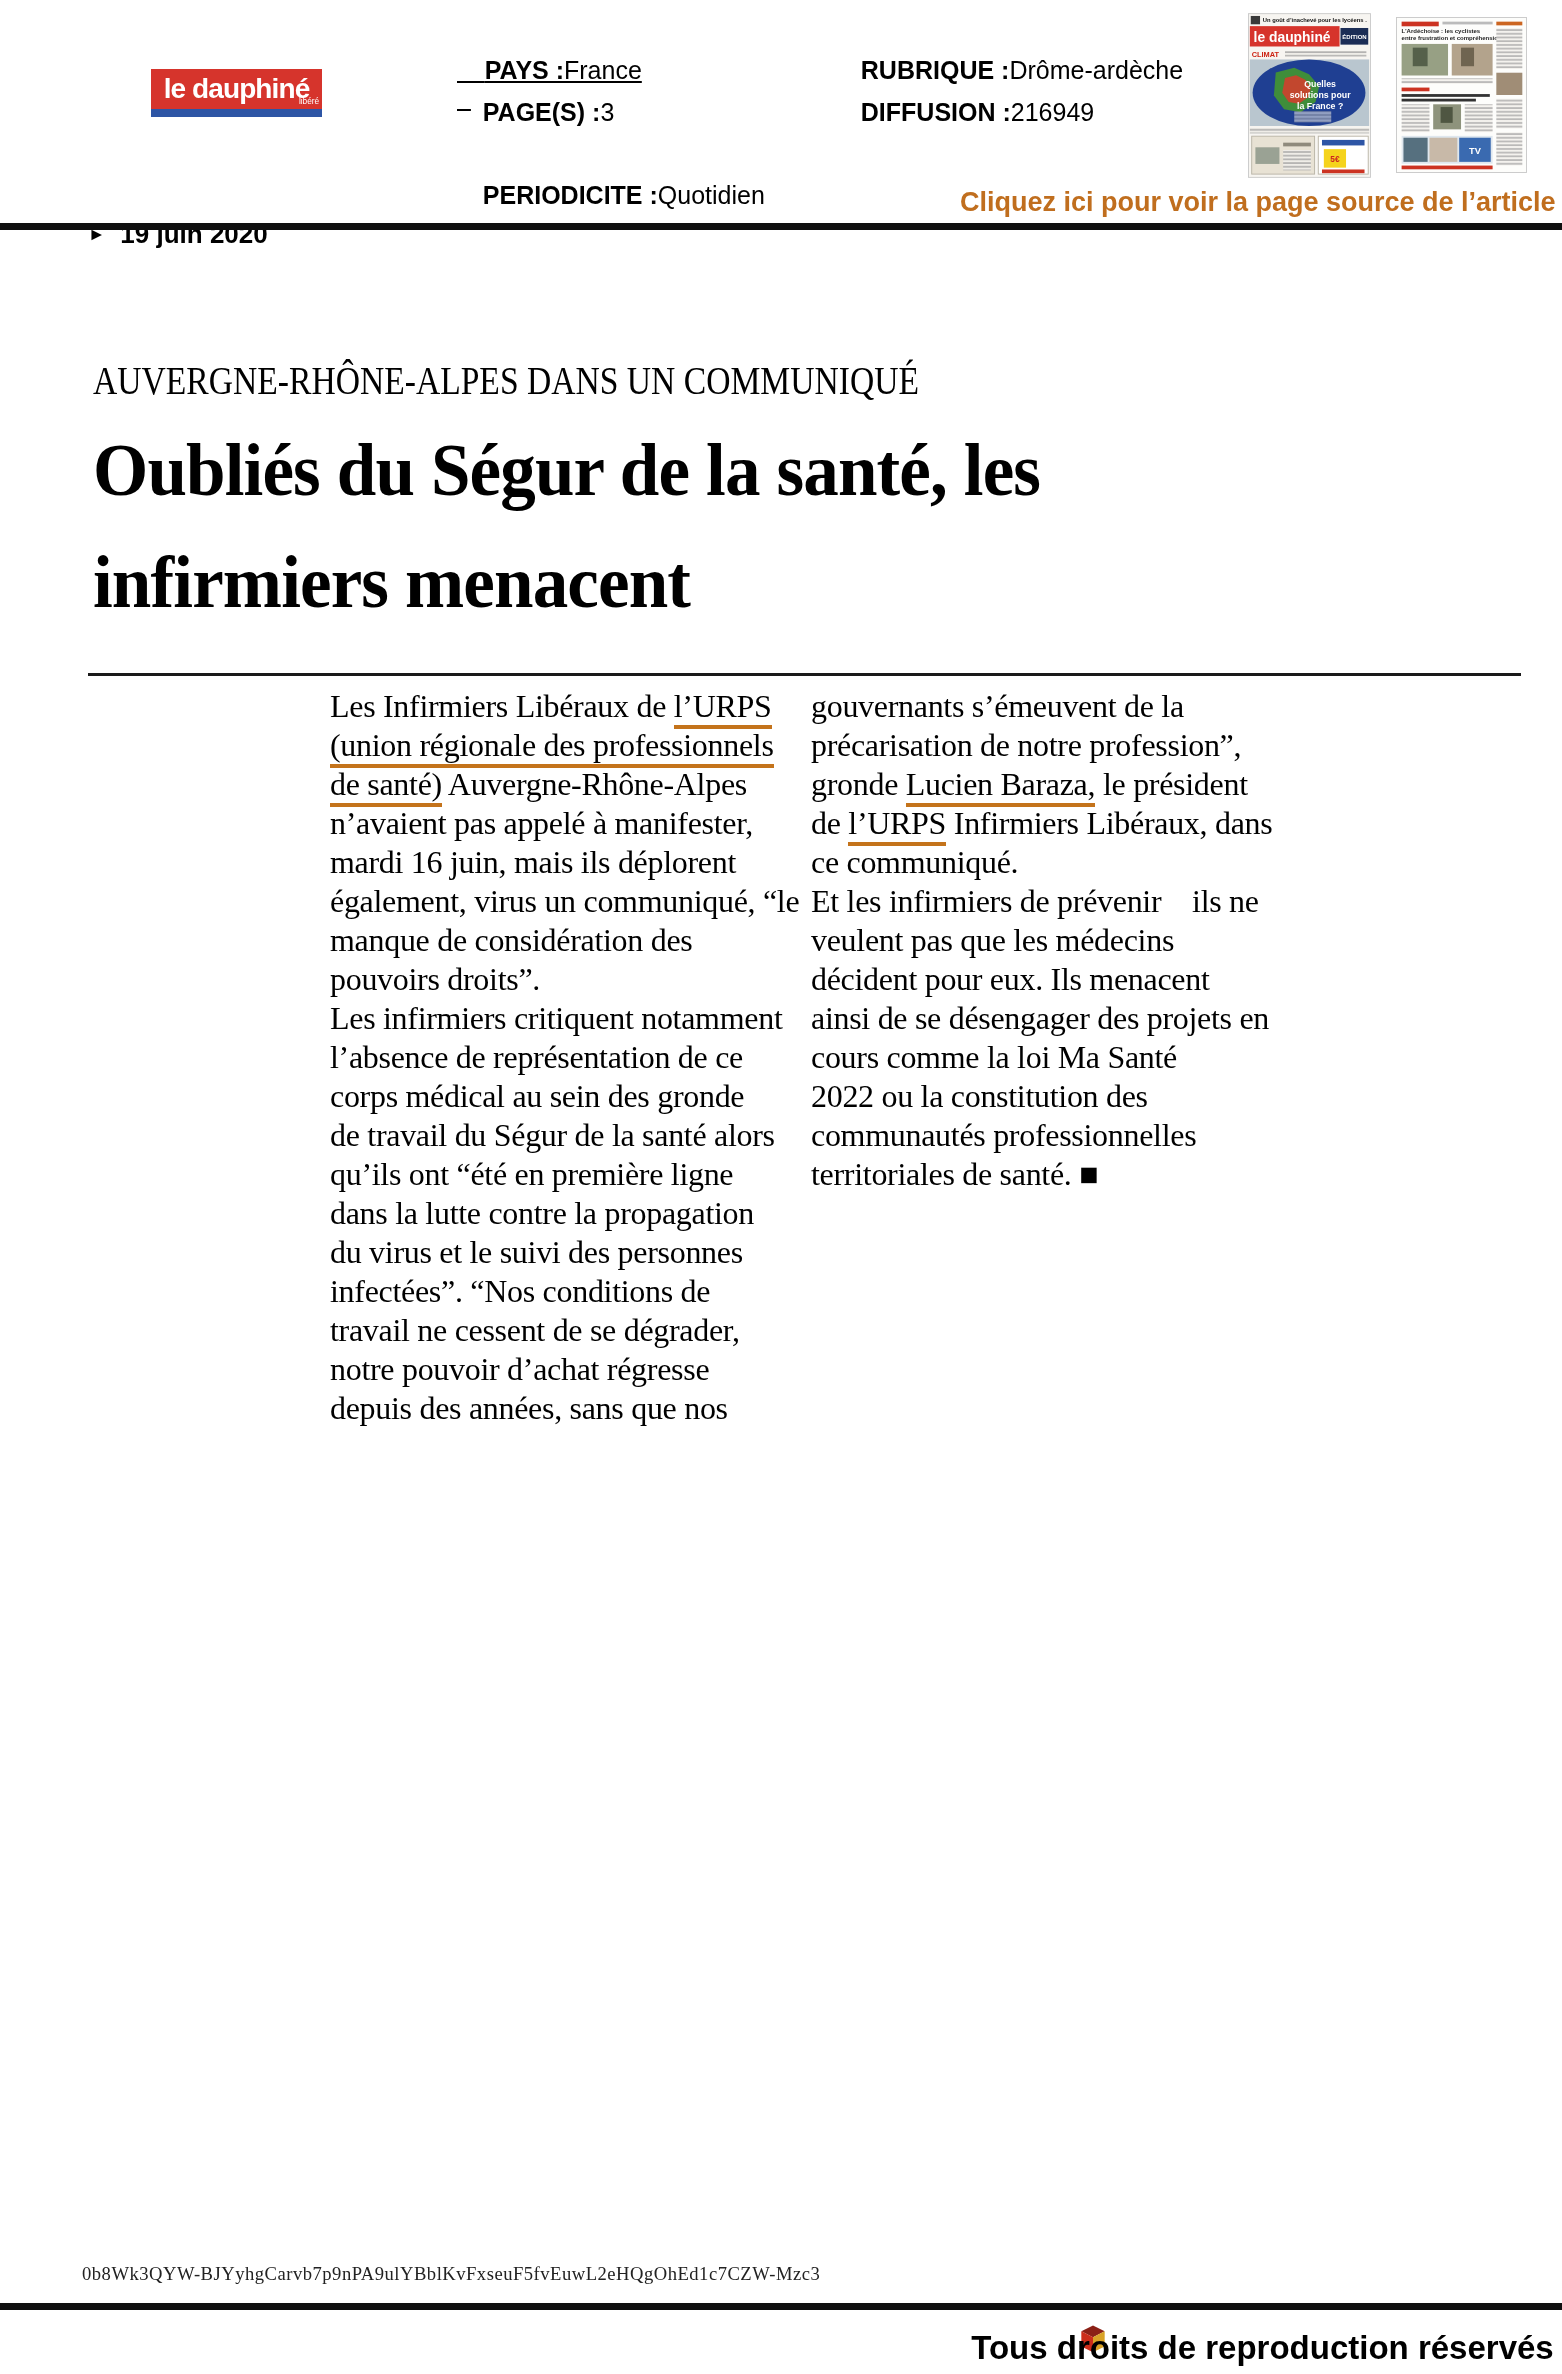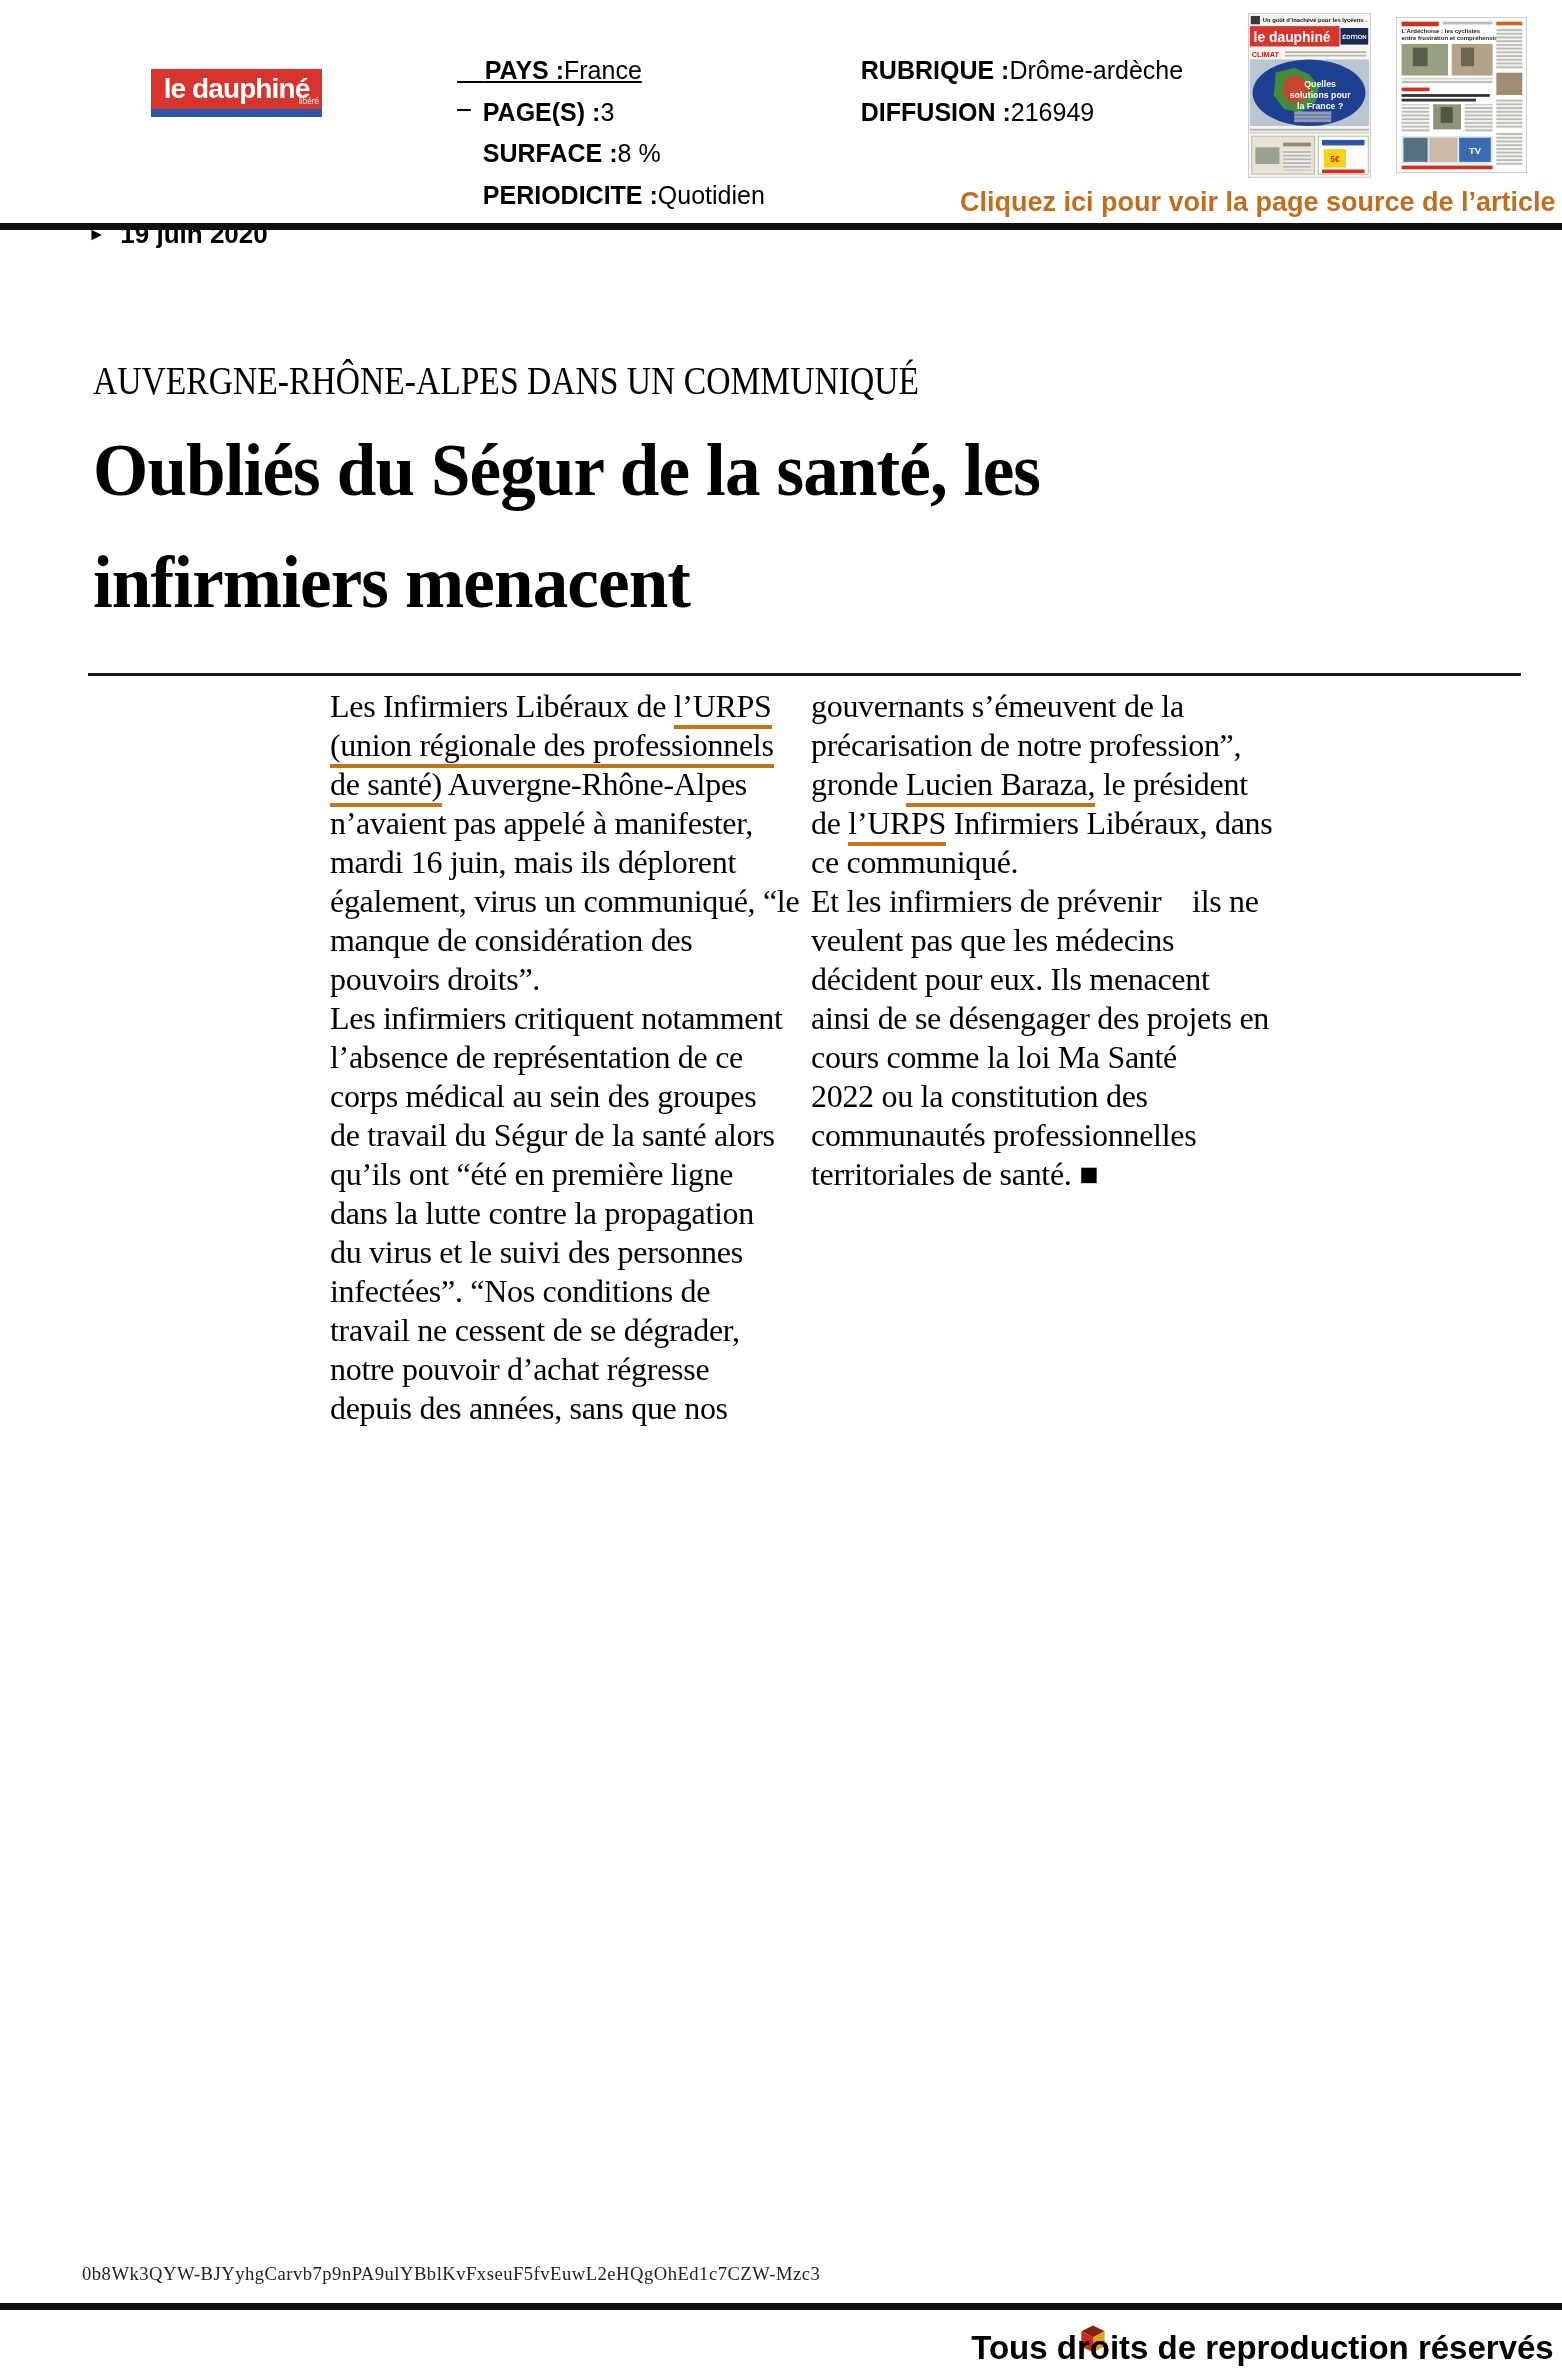--- a/index.html
+++ b/index.html
@@ -62,23 +62,20 @@
       <span class="suffix">libéré</span>
     </div>
     <div class="logo-blue"></div>
   </div>
 
   <div class="abs meta-row" style="left:457px;top:28px;text-decoration:underline;">
     <span class="meta-label">PAYS :</span><span>France</span>
   </div>
   <div class="abs meta-row" style="left:455px;top:70px;">
     <span class="meta-label">PAGE(S) :</span><span>3</span>
-  </div>
-  <div class="abs meta-row" style="left:455px;top:111px;">
-    <span class="meta-label">SURFACE :</span><span>8 %</span>
   </div>
   <div class="abs meta-row" style="left:455px;top:153px;">
     <span class="meta-label">PERIODICITE :</span><span>Quotidien</span>
   </div>
 
   <div class="abs meta-row" style="left:833px;top:28px;">
     <span class="meta-label">RUBRIQUE :</span><span>Drôme-ardèche</span>
   </div>
   <div class="abs meta-row" style="left:833px;top:70px;">
     <span class="meta-label">DIFFUSION :</span><span>216949</span>
@@ -180,21 +177,21 @@
       <div class="a-line"><span>Les Infirmiers Libéraux de </span><span class="u">l’URPS</span></div>
       <div class="a-line"><span class="u">(union régionale des professionnels</span></div>
       <div class="a-line"><span class="u">de santé)</span><span> Auvergne-Rhône-Alpes</span></div>
       <div class="a-line"><span>n’avaient pas appelé à manifester,</span></div>
       <div class="a-line"><span>mardi 16 juin, mais ils déplorent</span></div>
       <div class="a-line"><span>également, virus un communiqué, “le</span></div>
       <div class="a-line"><span>manque de considération des</span></div>
       <div class="a-line"><span>pouvoirs droits”.</span></div>
       <div class="a-line"><span>Les infirmiers critiquent notamment</span></div>
       <div class="a-line"><span>l’absence de représentation de ce</span></div>
-      <div class="a-line"><span>corps médical au sein des groupes</span></div>
+      <div class="a-line"><span>corps médical au sein des gronde</span></div>
       <div class="a-line"><span>de travail du Ségur de la santé alors</span></div>
       <div class="a-line"><span>qu’ils ont “été en première ligne</span></div>
       <div class="a-line"><span>dans la lutte contre la propagation</span></div>
       <div class="a-line"><span>du virus et le suivi des personnes</span></div>
       <div class="a-line"><span>infectées”. “Nos conditions de</span></div>
       <div class="a-line"><span>travail ne cessent de se dégrader,</span></div>
       <div class="a-line"><span>notre pouvoir d’achat régresse</span></div>
       <div class="a-line"><span>depuis des années, sans que nos</span></div>
     </div>
   <div class="abs article-col col-right">

